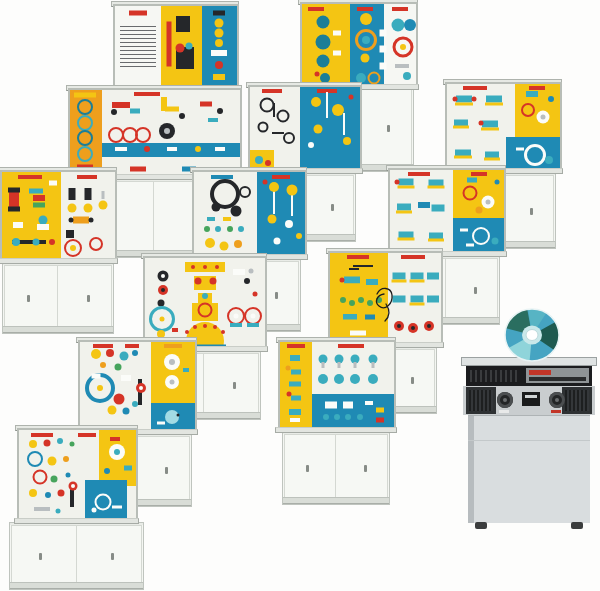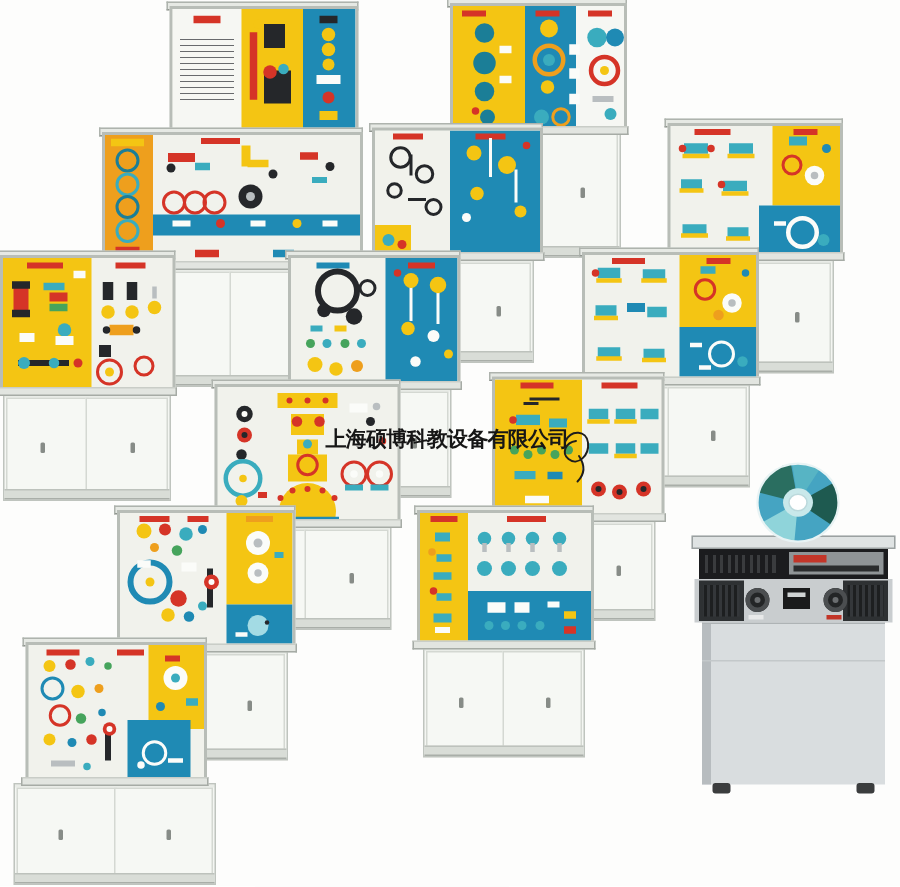--- a/index.html
+++ b/index.html
@@ -581,17 +581,16 @@
   <div id="cd-mount" style="left: 502px; top: 307px;"><svg width="60" height="56">
         <ellipse cx="30" cy="28" rx="27" ry="26" fill="#45a4c2"></ellipse>
         <path d="M30 28 L3.9 21.3 A27 26 0 0 1 25.3 2.4 Z" fill="#2a6e60"></path>
         <path d="M30 28 L53.4 15.0 A27 26 0 0 1 52.1 42.9 Z" fill="#1e5a50"></path>
         <path d="M30 28 L27.6 53.9 A27 26 0 0 1 6.6 41.0 Z" fill="#8fd4da"></path>
         <path d="M30 28 L26.2 2.3 A27 26 0 0 1 44.3 6.0 Z" fill="#57b4c4"></path>
         <ellipse cx="30" cy="28" rx="10" ry="9.5" fill="#c9e8ea"></ellipse>
         <ellipse cx="30" cy="28" rx="6" ry="5.5" fill="#ffffff" stroke="#bcd9dc" stroke-width="1"></ellipse>
         <ellipse cx="30" cy="28" rx="27" ry="26" fill="none" stroke="#e8f3f4" stroke-width="1.5"></ellipse>
       </svg></div>
-  <div class="watermark">上海硕博科教设备有限公司</div>
   <svg id="loop-svg" width="600" height="591">
     <path fill="none" stroke="#1d1d1d" stroke-width="1.3" stroke-linecap="round" d="M377 294 C381 286 391 287 392 295 C393 304 385 311 379 306 C374 302 377 295 384 294 M386 304 C390 310 390 316 385 321"></path>
   </svg>
 </div>
 
 </body></html>

